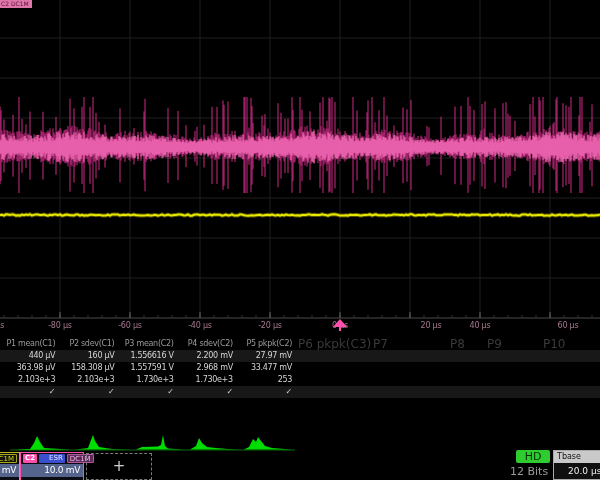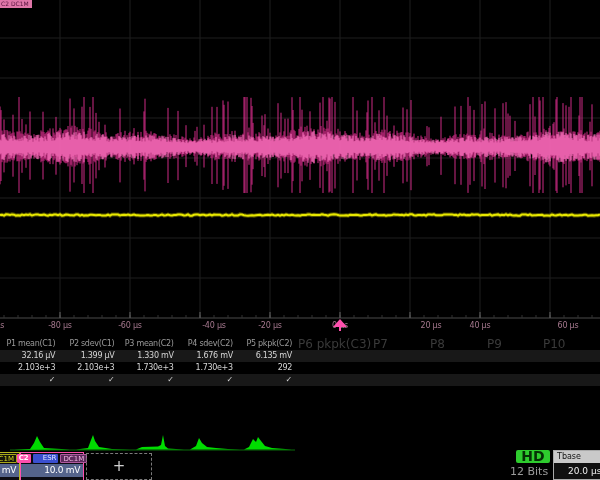--- a/index.html
+++ b/index.html
@@ -51,21 +51,21 @@
   .badge-c1coupling{color:#d8d820;border:1px solid #a8a818;background:#14140a;}
   .badge-c2{background:#ff4fae;color:#fff;font-weight:bold;}
   .badge-esr{background:#3a4fd0;color:#dfe6ff;padding-left:10px;}
   .badge-c2coupling{background:#5e2a5c;color:#f0b8e2;border:1px solid #b05aa0;}
   .addbox{
     position:absolute;left:86px;top:453px;width:66px;height:27px;border:1px dashed #7a7a7a;
     box-sizing:border-box;color:#cfcfcf;font-size:15px;text-align:center;line-height:25px;
   }
   .hdbadge{
     position:absolute;left:516px;top:450px;width:34px;height:13px;background:#2ecc2e;
-    color:#053005;font-weight:bold;font-size:14px;text-align:center;line-height:13px;border-radius:2px;
+    color:#053005;font-weight:normal;font-size:11px;text-align:center;line-height:13px;border-radius:2px;
   }
   .hdbits{position:absolute;left:510px;top:465px;width:46px;font-size:11px;color:#9a9a9a;}
   .tbasebox{
     position:absolute;left:553px;top:450px;width:70px;height:30px;border:1px solid #aaa;
     box-sizing:border-box;background:#101010;overflow:hidden;
   }
   .tbasebox .tb-hdr{height:12px;background:#c9c9c9;color:#111;font-size:8px;line-height:12px;padding-left:3px;}
   .tbasebox .tb-val{height:16px;color:#eee;font-size:9px;line-height:16px;padding-left:14px;white-space:nowrap;}
 </style>
 </head>
@@ -144,21 +144,21 @@
         <line x1="550" y1="312" x2="550" y2="318" stroke="#666" stroke-width="1"></line>
         <path d="M0 106.5L0 184.3M1 110.1L1 181.0M2 130.5L2 162.2M3 134.7L3 158.3M4 119.4L4 172.4M5 130.1L5 162.6M6 138.4L6 155.0M7 130.0L7 162.7M8 131.3L8 161.4M9 140.2L9 153.3M10 131.3L10 161.5M11 134.2L11 158.8M12 132.8L12 160.1M13 114.7L13 176.7M14 132.4L14 160.4M15 136.5L15 156.6M16 140.5L16 153.0M17 131.5L17 161.3M18 131.7L18 161.1M19 97.0L19 193.0M20 131.3L20 161.4M21 133.5L21 159.4M22 119.0L22 172.8M23 133.8L23 159.2M24 138.6L24 154.7M25 132.6L25 160.2M26 124.4L26 167.8M27 134.3L27 158.6M28 133.4L28 159.5M29 140.2L29 153.3M30 111.5L30 179.7M31 136.0L31 157.2M32 138.9L32 154.5M33 138.2L33 155.1M34 134.2L34 158.7M35 138.2L35 155.1M36 135.1L36 158.0M37 136.8L37 156.4M38 138.3L38 155.0M39 134.7L39 158.4M40 137.9L40 155.4M41 130.4L41 162.3M42 131.7L42 161.1M43 111.7L43 179.5M44 132.0L44 160.8M45 133.9L45 159.0M46 132.8L46 160.1M47 132.0L47 160.8M48 130.4L48 162.3M49 131.5L49 161.3M50 128.4L50 164.1M51 139.2L51 154.1M52 136.8L52 156.4M53 128.4L53 164.2M54 132.6L54 160.2M55 134.6L55 158.4M56 116.9L56 174.7M57 132.4L57 160.4M58 130.9L58 161.8M59 130.3L59 162.3M60 127.9L60 164.6M61 129.5L61 163.1M62 137.2L62 156.0M63 134.6L63 158.4M64 130.5L64 162.2M65 129.8L65 162.8M66 129.2L66 163.4M67 129.7L67 162.9M68 126.0L68 166.4M69 136.7L69 156.5M70 98.5L70 191.7M71 127.6L71 164.8M72 125.7L72 166.6M73 137.3L73 156.0M74 108.4L74 182.5M75 125.8L75 166.5M76 135.9L76 157.2M77 127.2L77 165.2M78 129.9L78 162.7M79 131.3L79 161.4M80 129.0L80 163.5M81 136.0L81 157.1M82 106.7L82 184.0M83 128.9L83 163.6M84 97.0L84 193.0M85 134.3L85 158.7M86 138.1L86 155.2M87 133.9L87 159.1M88 130.6L88 162.0M89 127.9L89 164.6M90 106.9L90 183.9M91 128.8L91 163.8M92 139.3L92 154.1M93 97.0L93 193.0M94 131.6L94 161.2M95 130.4L95 162.3M96 112.9L96 178.4M97 138.4L97 154.9M98 132.1L98 160.7M99 121.8L99 170.2M100 133.5L100 159.4M101 136.6L101 156.6M102 137.9L102 155.4M103 134.0L103 159.0M104 137.4L104 155.9M105 124.7L105 167.5M106 132.3L106 160.5M107 136.6L107 156.5M108 139.7L108 153.7M109 138.5L109 154.8M110 140.9L110 152.6M111 136.8L111 156.4M112 137.6L112 155.7M113 138.9L113 154.5M114 136.5L114 156.7M115 138.9L115 154.4M116 134.2L116 158.8M117 133.8L117 159.2M118 133.1L118 159.8M119 136.4L119 156.8M120 108.5L120 182.4M121 132.2L121 160.6M122 139.8L122 153.6M123 138.1L123 155.2M124 135.0L124 158.0M125 130.8L125 161.9M126 139.5L126 153.9M127 135.2L127 157.9M128 140.8L128 152.7M129 133.1L129 159.8M130 131.7L130 161.1M131 139.1L131 154.2M132 138.1L132 155.2M133 133.4L133 159.5M134 128.1L134 164.4M135 135.9L135 157.2M136 137.1L136 156.1M137 136.8L137 156.4M138 131.9L138 160.9M139 137.5L139 155.7M140 140.2L140 153.2M141 131.9L141 160.9M142 136.7L142 156.5M143 137.5L143 155.8M144 111.4L144 179.7M145 98.7L145 191.4M146 130.8L146 161.9M147 132.8L147 160.0M148 139.5L148 153.9M149 133.7L149 159.2M150 134.5L150 158.5M151 131.4L151 161.3M152 136.0L152 157.2M153 134.6L153 158.4M154 133.1L154 159.8M155 133.4L155 159.5M156 134.0L156 159.0M157 139.3L157 154.1M158 137.7L158 155.5M159 135.8L159 157.3M160 136.2L160 156.9M161 137.5L161 155.7M162 139.2L162 154.2M163 139.8L163 153.6M164 135.8L164 157.3M165 137.9L165 155.4M166 139.4L166 154.0M167 141.6L167 151.9M168 107.9L168 183.0M169 139.7L169 153.7M170 134.3L170 158.7M171 136.0L171 157.1M172 140.9L172 152.6M173 139.5L173 153.9M174 134.4L174 158.6M175 138.1L175 155.2M176 135.0L176 158.0M177 141.7L177 151.9M178 110.9L178 180.2M179 142.0L179 151.6M180 139.3L180 154.1M181 139.0L181 154.3M182 136.4L182 156.8M183 136.9L183 156.3M184 139.5L184 153.9M185 137.7L185 155.5M186 125.2L186 167.1M187 139.6L187 153.8M188 142.3L188 151.3M189 140.1L189 153.3M190 138.4L190 154.9M191 140.3L191 153.2M192 141.0L192 152.5M193 141.0L193 152.6M194 137.5L194 155.8M195 130.9L195 161.8M196 141.5L196 152.1M197 126.8L197 165.6M198 141.8L198 151.7M199 141.0L199 152.5M200 139.0L200 154.3M201 137.3L201 155.9M202 138.6L202 154.7M203 140.7L203 152.8M204 124.7L204 167.5M205 140.5L205 153.0M206 140.9L206 152.7M207 140.2L207 153.2M208 135.8L208 157.3M209 137.2L209 156.1M210 141.1L210 152.4M211 135.0L211 158.0M212 106.8L212 184.0M213 135.4L213 157.7M214 138.1L214 155.2M215 132.6L215 160.3M216 133.7L216 159.3M217 106.9L217 183.9M218 134.4L218 158.6M219 133.8L219 159.2M220 136.8L220 156.4M221 138.4L221 154.9M222 139.5L222 153.9M223 100.4L223 189.9M224 104.8L224 185.8M225 134.1L225 158.9M226 137.1L226 156.1M227 134.2L227 158.8M228 101.5L228 188.9M229 138.7L229 154.6M230 134.0L230 158.9M231 138.4L231 154.9M232 131.1L232 161.6M233 138.5L233 154.8M234 137.4L234 155.8M235 130.7L235 162.0M236 136.8L236 156.4M237 137.9L237 155.4M238 139.7L238 153.7M239 135.7L239 157.4M240 137.6L240 155.7M241 134.9L241 158.2M242 139.4L242 154.0M243 133.7L243 159.3M244 97.0L244 193.0M245 97.0L245 193.0M246 140.9L246 152.7M247 97.0L247 193.0M248 132.3L248 160.5M249 127.6L249 164.8M250 139.5L250 153.9M251 97.8L251 192.3M252 106.0L252 184.7M253 122.9L253 169.2M254 138.2L254 155.1M255 139.9L255 153.5M256 133.7L256 159.3M257 136.5L257 156.7M258 136.6L258 156.6M259 132.2L259 160.6M260 133.4L260 159.6M261 137.4L261 155.8M262 115.5L262 176.0M263 138.7L263 154.6M264 125.2L264 167.1M265 114.2L265 177.2M266 138.3L266 155.0M267 135.6L267 157.5M268 128.5L268 164.0M269 138.9L269 154.4M270 132.7L270 160.2M271 140.8L271 152.7M272 138.0L272 155.3M273 136.5L273 156.7M274 138.8L274 154.6M275 140.9L275 152.6M276 135.5L276 157.6M277 136.8L277 156.4M278 103.2L278 187.3M279 140.7L279 152.8M280 132.4L280 160.5M281 112.7L281 178.6M282 136.6L282 156.6M283 135.3L283 157.8M284 131.3L284 161.4M285 118.7L285 173.0M286 138.2L286 155.1M287 135.9L287 157.2M288 118.6L288 173.1M289 135.7L289 157.4M290 132.5L290 160.3M291 130.3L291 162.4M292 97.2L292 192.8M293 110.0L293 181.1M294 129.8L294 162.8M295 131.1L295 161.7M296 139.6L296 153.8M297 135.4L297 157.6M298 136.3L298 156.9M299 128.9L299 163.7M300 97.0L300 193.0M301 126.6L301 165.7M302 109.7L302 181.3M303 132.2L303 160.6M304 131.1L304 161.7M305 126.9L305 165.5M306 131.9L306 160.9M307 125.7L307 166.6M308 132.5L308 160.3M309 136.0L309 157.1M310 111.3L310 179.9M311 128.4L311 164.1M312 131.2L312 161.5M313 137.1L313 156.1M314 129.2L314 163.4M315 133.9L315 159.1M316 136.7L316 156.5M317 134.0L317 159.0M318 129.5L318 163.1M319 132.3L319 160.5M320 102.6L320 187.9M321 126.0L321 166.3M322 137.2L322 156.0M323 97.0L323 193.0M324 127.7L324 164.8M325 131.1L325 161.6M326 128.8L326 163.7M327 120.7L327 171.2M328 128.5L328 164.1M329 97.5L329 192.5M330 98.6L330 191.5M331 131.3L331 161.5M332 97.0L332 193.0M333 139.0L333 154.4M334 139.8L334 153.6M335 101.9L335 188.5M336 133.4L336 159.5M337 134.7L337 158.3M338 128.8L338 163.8M339 136.6L339 156.5M340 131.4L340 161.3M341 136.8L341 156.4M342 136.4L342 156.8M343 136.3L343 156.9M344 135.2L344 157.8M345 131.1L345 161.6M346 133.2L346 159.7M347 138.3L347 155.0M348 140.5L348 153.0M349 135.1L349 157.9M350 135.9L350 157.3M351 134.5L351 158.5M352 136.2L352 157.0M353 97.0L353 193.0M354 133.7L354 159.2M355 133.1L355 159.8M356 134.0L356 159.0M357 110.5L357 180.5M358 137.5L358 155.8M359 139.8L359 153.6M360 132.7L360 160.1M361 140.2L361 153.3M362 135.7L362 157.4M363 137.3L363 155.9M364 136.5L364 156.7M365 140.8L365 152.7M366 130.4L366 162.3M367 112.3L367 178.9M368 100.5L368 189.8M369 134.7L369 158.3M370 138.8L370 154.5M371 140.4L371 153.0M372 97.0L372 193.0M373 138.1L373 155.2M374 133.2L374 159.7M375 122.3L375 169.8M376 131.0L376 161.7M377 133.6L377 159.3M378 140.0L378 153.4M379 110.3L379 180.7M380 134.4L380 158.6M381 131.9L381 160.9M382 129.7L382 162.9M383 132.4L383 160.4M384 97.0L384 193.0M385 129.7L385 162.9M386 137.3L386 155.9M387 115.6L387 175.9M388 133.0L388 159.9M389 132.1L389 160.7M390 131.0L390 161.8M391 136.5L391 156.7M392 139.0L392 154.4M393 133.4L393 159.5M394 125.5L394 166.8M395 137.9L395 155.4M396 136.0L396 157.1M397 130.7L397 162.0M398 132.8L398 160.1M399 135.9L399 157.2M400 132.7L400 160.1M401 132.2L401 160.7M402 132.0L402 160.8M403 107.5L403 183.3M404 136.5L404 156.7M405 140.9L405 152.6M406 132.5L406 160.3M407 109.3L407 181.7M408 132.4L408 160.4M409 137.1L409 156.1M410 133.1L410 159.8M411 100.0L411 190.2M412 141.0L412 152.6M413 136.4L413 156.7M414 133.6L414 159.3M415 140.8L415 152.7M416 137.8L416 155.4M417 141.1L417 152.4M418 136.0L418 157.1M419 139.8L419 153.6M420 140.3L420 153.2M421 135.5L421 157.6M422 136.9L422 156.3M423 140.7L423 152.8M424 139.6L424 153.8M425 136.2L425 156.9M426 137.9L426 155.4M427 126.1L427 166.3M428 139.9L428 153.5M429 127.3L429 165.1M430 140.5L430 153.0M431 138.5L431 154.8M432 142.6L432 151.1M433 141.8L433 151.8M434 140.0L434 153.5M435 143.0L435 150.7M436 138.9L436 154.5M437 140.3L437 153.2M438 140.4L438 153.1M439 141.8L439 151.8M440 140.8L440 152.7M441 116.7L441 174.9M442 139.9L442 153.5M443 138.2L443 155.1M444 139.7L444 153.7M445 137.3L445 155.9M446 141.7L446 151.9M447 140.5L447 152.9M448 138.2L448 155.1M449 138.0L449 155.3M450 135.7L450 157.4M451 137.4L451 155.8M452 138.9L452 154.4M453 136.0L453 157.1M454 134.9L454 158.1M455 106.5L455 184.2M456 134.3L456 158.7M457 139.6L457 153.8M458 136.9L458 156.3M459 139.1L459 154.3M460 134.2L460 158.8M461 105.9L461 184.8M462 136.9L462 156.3M463 138.2L463 155.1M464 134.2L464 158.8M465 141.2L465 152.4M466 135.0L466 158.0M467 133.6L467 159.3M468 97.1L468 192.9M469 134.8L469 158.2M470 105.9L470 184.8M471 134.9L471 158.2M472 136.8L472 156.4M473 134.8L473 158.2M474 109.9L474 181.1M475 135.0L475 158.0M476 137.8L476 155.5M477 139.8L477 153.6M478 140.4L478 153.1M479 137.5L479 155.7M480 134.4L480 158.6M481 130.6L481 162.1M482 104.0L482 186.5M483 141.2L483 152.3M484 128.5L484 164.1M485 101.4L485 189.0M486 139.5L486 153.9M487 138.0L487 155.3M488 141.1L488 152.4M489 139.6L489 153.8M490 132.7L490 160.1M491 138.5L491 154.8M492 133.1L492 159.8M493 136.1L493 157.1M494 136.2L494 156.9M495 108.3L495 182.6M496 141.0L496 152.5M497 140.5L497 153.0M498 139.6L498 153.8M499 134.6L499 158.4M500 139.9L500 153.5M501 141.7L501 151.8M502 135.6L502 157.5M503 103.2L503 187.3M504 135.8L504 157.3M505 135.7L505 157.4M506 102.1L506 188.3M507 136.4L507 156.7M508 113.5L508 177.8M509 136.3L509 156.9M510 115.7L510 175.8M511 141.6L511 152.0M512 137.7L512 155.5M513 141.4L513 152.2M514 140.7L514 152.8M515 120.9L515 171.0M516 137.5L516 155.7M517 135.6L517 157.5M518 138.3L518 155.0M519 140.7L519 152.8M520 135.7L520 157.4M521 134.6L521 158.4M522 135.1L522 158.0M523 136.6L523 156.6M524 136.0L524 157.1M525 136.1L525 157.0M526 137.9L526 155.4M527 132.3L527 160.5M528 131.6L528 161.2M529 137.0L529 156.2M530 104.2L530 186.3M531 140.2L531 153.2M532 139.0L532 154.4M533 97.0L533 193.0M534 132.5L534 160.3M535 116.5L535 175.0M536 132.4L536 160.4M537 134.8L537 158.3M538 137.8L538 155.5M539 97.0L539 193.0M540 100.5L540 189.7M541 132.3L541 160.5M542 136.4L542 156.7M543 97.0L543 193.0M544 128.8L544 163.7M545 134.9L545 158.1M546 130.2L546 162.4M547 136.2L547 157.0M548 137.8L548 155.4M549 127.9L549 164.6M550 125.9L550 166.4M551 136.1L551 157.1M552 134.8L552 158.2M553 123.8L553 168.4M554 122.2L554 169.8M555 135.6L555 157.5M556 99.3L556 190.9M557 97.0L557 193.0M558 132.0L558 160.8M559 137.7L559 155.6M560 135.1L560 157.9M561 131.2L561 161.5M562 134.3L562 158.7M563 103.1L563 187.3M564 128.5L564 164.0M565 138.0L565 155.3M566 105.3L566 185.4M567 134.4L567 158.6M568 133.8L568 159.1M569 106.8L569 184.0M570 139.3L570 154.1M571 97.0L571 193.0M572 139.6L572 153.8M573 131.5L573 161.3M574 131.5L574 161.3M575 131.7L575 161.1M576 137.3L576 155.9M577 135.4L577 157.7M578 132.2L578 160.6M579 115.5L579 176.0M580 97.0L580 193.0M581 130.2L581 162.5M582 97.0L582 193.0M583 135.1L583 157.9M584 134.1L584 158.9M585 132.7L585 160.2M586 139.0L586 154.4M587 131.6L587 161.1M588 135.3L588 157.8M589 134.4L589 158.6M590 121.7L590 170.3M591 131.7L591 161.1M592 104.3L592 186.3M593 137.3L593 155.9M594 136.4L594 156.7M595 135.9L595 157.2M596 137.3L596 155.9M597 132.9L597 160.0M598 132.3L598 160.5M599 132.7L599 160.2M600 130.8L600 161.9" stroke="#e22f92" stroke-width="1" fill="none" opacity="0.9"></path>
         <path d="M0 139.6L0 154.4M1 140.5L1 153.5M2 134.7L2 159.3M3 134.7L3 159.3M4 134.0L4 160.0M5 137.2L5 156.8M6 139.5L6 154.5M7 140.3L7 153.7M8 141.0L8 153.0M9 135.2L9 158.8M10 138.7L10 155.3M11 136.2L11 157.8M12 138.2L12 155.8M13 140.7L13 153.3M14 135.7L14 158.3M15 139.7L15 154.3M16 139.3L16 154.7M17 140.3L17 153.7M18 139.3L18 154.7M19 141.1L19 152.9M20 138.7L20 155.3M21 141.0L21 153.0M22 137.6L22 156.4M23 140.4L23 153.6M24 135.6L24 158.4M25 136.0L25 158.0M26 138.1L26 155.9M27 138.9L27 155.1M28 141.6L28 152.4M29 135.0L29 159.0M30 139.9L30 154.1M31 135.5L31 158.5M32 138.2L32 155.8M33 141.8L33 152.2M34 138.5L34 155.5M35 136.8L35 157.2M36 140.2L36 153.8M37 135.0L37 159.0M38 134.8L38 159.2M39 141.5L39 152.5M40 138.0L40 156.0M41 136.3L41 157.7M42 137.3L42 156.7M43 138.0L43 156.0M44 141.2L44 152.8M45 136.4L45 157.6M46 139.4L46 154.6M47 141.0L47 153.0M48 134.0L48 160.0M49 133.1L49 160.9M50 134.7L50 159.3M51 136.0L51 158.0M52 140.8L52 153.2M53 138.0L53 156.0M54 140.6L54 153.4M55 140.2L55 153.8M56 138.3L56 155.7M57 132.1L57 161.9M58 137.4L58 156.6M59 132.4L59 161.6M60 134.6L60 159.4M61 138.0L61 156.0M62 139.5L62 154.5M63 133.2L63 160.8M64 137.7L64 156.3M65 137.0L65 157.0M66 133.2L66 160.8M67 132.7L67 161.3M68 131.9L68 162.1M69 135.4L69 158.6M70 139.7L70 154.3M71 136.6L71 157.4M72 134.5L72 159.5M73 134.8L73 159.2M74 132.5L74 161.5M75 139.1L75 154.9M76 132.1L76 161.9M77 139.4L77 154.6M78 134.5L78 159.5M79 133.2L79 160.8M80 133.1L80 160.9M81 134.9L81 159.1M82 139.2L82 154.8M83 138.5L83 155.5M84 131.7L84 162.3M85 139.5L85 154.5M86 138.4L86 155.6M87 137.6L87 156.4M88 138.8L88 155.2M89 140.4L89 153.6M90 138.2L90 155.8M91 137.1L91 156.9M92 137.5L92 156.5M93 140.4L93 153.6M94 139.1L94 154.9M95 140.8L95 153.2M96 135.6L96 158.4M97 133.8L97 160.2M98 137.6L98 156.4M99 137.7L99 156.3M100 139.9L100 154.1M101 137.4L101 156.6M102 134.8L102 159.2M103 134.6L103 159.4M104 136.4L104 157.6M105 137.0L105 157.0M106 136.6L106 157.4M107 141.2L107 152.8M108 138.6L108 155.4M109 141.9L109 152.1M110 139.8L110 154.2M111 136.7L111 157.3M112 136.5L112 157.5M113 141.2L113 152.8M114 139.2L114 154.8M115 139.6L115 154.4M116 138.7L116 155.3M117 139.8L117 154.2M118 140.9L118 153.1M119 136.0L119 158.0M120 137.2L120 156.8M121 138.0L121 156.0M122 139.7L122 154.3M123 136.8L123 157.2M124 138.3L124 155.7M125 137.5L125 156.5M126 139.1L126 154.9M127 141.5L127 152.5M128 137.4L128 156.6M129 139.7L129 154.3M130 136.9L130 157.1M131 140.1L131 153.9M132 136.2L132 157.8M133 137.6L133 156.4M134 136.0L134 158.0M135 135.8L135 158.2M136 141.1L136 152.9M137 140.7L137 153.3M138 135.0L138 159.0M139 141.2L139 152.8M140 141.0L140 153.0M141 137.3L141 156.7M142 141.5L142 152.5M143 138.8L143 155.2M144 137.8L144 156.2M145 141.4L145 152.6M146 135.5L146 158.5M147 137.7L147 156.3M148 137.3L148 156.7M149 140.4L149 153.6M150 135.4L150 158.6M151 141.3L151 152.7M152 135.6L152 158.4M153 139.5L153 154.5M154 136.4L154 157.6M155 138.8L155 155.2M156 139.5L156 154.5M157 138.6L157 155.4M158 139.7L158 154.3M159 139.6L159 154.4M160 137.9L160 156.1M161 141.2L161 152.8M162 135.7L162 158.3M163 136.5L163 157.5M164 138.5L164 155.5M165 139.0L165 155.0M166 136.8L166 157.2M167 141.9L167 152.1M168 137.0L168 157.0M169 141.3L169 152.7M170 142.0L170 152.0M171 140.2L171 153.8M172 142.2L172 151.8M173 137.8L173 156.2M174 138.2L174 155.8M175 138.3L175 155.7M176 140.3L176 153.7M177 141.9L177 152.1M178 139.4L178 154.6M179 139.1L179 154.9M180 141.1L180 152.9M181 142.4L181 151.6M182 141.9L182 152.1M183 140.0L183 154.0M184 141.9L184 152.1M185 142.9L185 151.1M186 140.8L186 153.2M187 139.8L187 154.2M188 143.1L188 150.9M189 141.5L189 152.5M190 141.4L190 152.6M191 140.5L191 153.5M192 141.8L192 152.2M193 141.9L193 152.1M194 141.0L194 153.0M195 140.5L195 153.5M196 142.9L196 151.1M197 142.3L197 151.7M198 141.4L198 152.6M199 139.4L199 154.6M200 141.6L200 152.4M201 139.1L201 154.9M202 141.0L202 153.0M203 141.7L203 152.3M204 139.9L204 154.1M205 138.8L205 155.2M206 140.3L206 153.7M207 140.5L207 153.5M208 138.3L208 155.7M209 140.2L209 153.8M210 139.0L210 155.0M211 140.3L211 153.7M212 142.8L212 151.2M213 139.7L213 154.3M214 140.6L214 153.4M215 140.6L215 153.4M216 136.9L216 157.1M217 142.4L217 151.6M218 141.6L218 152.4M219 138.8L219 155.2M220 140.7L220 153.3M221 140.6L221 153.4M222 141.5L222 152.5M223 140.5L223 153.5M224 142.1L224 151.9M225 137.1L225 156.9M226 141.4L226 152.6M227 139.1L227 154.9M228 141.1L228 152.9M229 136.2L229 157.8M230 137.3L230 156.7M231 140.5L231 153.5M232 141.2L232 152.8M233 135.2L233 158.8M234 141.7L234 152.3M235 134.9L235 159.1M236 139.1L236 154.9M237 139.1L237 154.9M238 140.8L238 153.2M239 137.0L239 157.0M240 140.9L240 153.1M241 136.9L241 157.1M242 141.5L242 152.5M243 134.8L243 159.2M244 140.2L244 153.8M245 141.4L245 152.6M246 139.4L246 154.6M247 139.9L247 154.1M248 141.2L248 152.8M249 135.5L249 158.5M250 138.7L250 155.3M251 136.6L251 157.4M252 137.9L252 156.1M253 137.1L253 156.9M254 140.5L254 153.5M255 140.8L255 153.2M256 140.8L256 153.2M257 141.6L257 152.4M258 141.3L258 152.7M259 136.4L259 157.6M260 138.7L260 155.3M261 139.2L261 154.8M262 140.9L262 153.1M263 136.1L263 157.9M264 136.9L264 157.1M265 137.5L265 156.5M266 138.9L266 155.1M267 136.2L267 157.8M268 139.7L268 154.3M269 139.6L269 154.4M270 136.5L270 157.5M271 136.6L271 157.4M272 139.3L272 154.7M273 137.0L273 157.0M274 141.3L274 152.7M275 138.6L275 155.4M276 138.3L276 155.7M277 137.4L277 156.6M278 137.2L278 156.8M279 136.1L279 157.9M280 140.1L280 153.9M281 138.0L281 156.0M282 139.1L282 154.9M283 137.7L283 156.3M284 138.8L284 155.2M285 136.7L285 157.3M286 137.5L286 156.5M287 139.4L287 154.6M288 139.1L288 154.9M289 141.2L289 152.8M290 139.2L290 154.8M291 133.8L291 160.2M292 137.9L292 156.1M293 140.7L293 153.3M294 139.2L294 154.8M295 138.9L295 155.1M296 137.9L296 156.1M297 137.7L297 156.3M298 135.8L298 158.2M299 136.8L299 157.2M300 139.4L300 154.6M301 136.7L301 157.3M302 138.5L302 155.5M303 132.3L303 161.7M304 134.6L304 159.4M305 136.9L305 157.1M306 136.2L306 157.8M307 135.6L307 158.4M308 131.2L308 162.8M309 139.7L309 154.3M310 135.8L310 158.2M311 137.3L311 156.7M312 132.4L312 161.6M313 131.8L313 162.2M314 130.8L314 163.2M315 135.7L315 158.3M316 139.1L316 154.9M317 139.2L317 154.8M318 137.1L318 156.9M319 136.5L319 157.5M320 132.9L320 161.1M321 138.4L321 155.6M322 133.5L322 160.5M323 134.4L323 159.6M324 135.3L324 158.7M325 133.9L325 160.1M326 136.6L326 157.4M327 139.6L327 154.4M328 132.2L328 161.8M329 133.7L329 160.3M330 133.5L330 160.5M331 137.8L331 156.2M332 135.5L332 158.5M333 134.5L333 159.5M334 139.6L334 154.4M335 136.8L335 157.2M336 135.8L336 158.2M337 135.2L337 158.8M338 135.6L338 158.4M339 138.0L339 156.0M340 140.5L340 153.5M341 139.8L341 154.2M342 135.2L342 158.8M343 137.1L343 156.9M344 134.7L344 159.3M345 136.0L345 158.0M346 138.5L346 155.5M347 134.8L347 159.2M348 141.2L348 152.8M349 135.4L349 158.6M350 136.4L350 157.6M351 138.7L351 155.3M352 138.6L352 155.4M353 135.5L353 158.5M354 141.3L354 152.7M355 140.9L355 153.1M356 135.9L356 158.1M357 140.0L357 154.0M358 138.3L358 155.7M359 140.6L359 153.4M360 141.3L360 152.7M361 137.8L361 156.2M362 137.6L362 156.4M363 138.7L363 155.3M364 141.4L364 152.6M365 140.3L365 153.7M366 138.1L366 155.9M367 137.7L367 156.3M368 138.8L368 155.2M369 138.1L369 155.9M370 141.0L370 153.0M371 137.4L371 156.6M372 138.4L372 155.6M373 135.7L373 158.3M374 139.0L374 155.0M375 139.3L375 154.7M376 139.9L376 154.1M377 133.9L377 160.1M378 135.8L378 158.2M379 134.0L379 160.0M380 138.0L380 156.0M381 135.4L381 158.6M382 139.9L382 154.1M383 136.6L383 157.4M384 137.1L384 156.9M385 137.9L385 156.1M386 137.8L386 156.2M387 140.3L387 153.7M388 139.4L388 154.6M389 136.3L389 157.7M390 133.9L390 160.1M391 140.3L391 153.7M392 138.3L392 155.7M393 138.8L393 155.2M394 135.4L394 158.6M395 134.9L395 159.1M396 140.7L396 153.3M397 136.3L397 157.7M398 137.2L398 156.8M399 140.8L399 153.2M400 140.4L400 153.6M401 135.4L401 158.6M402 139.2L402 154.8M403 140.2L403 153.8M404 135.2L404 158.8M405 137.2L405 156.8M406 141.2L406 152.8M407 140.7L407 153.3M408 141.0L408 153.0M409 141.9L409 152.1M410 136.4L410 157.6M411 138.2L411 155.8M412 137.2L412 156.8M413 140.0L413 154.0M414 142.5L414 151.5M415 139.8L415 154.2M416 140.9L416 153.1M417 139.9L417 154.1M418 140.3L418 153.7M419 142.2L419 151.8M420 140.1L420 153.9M421 139.6L421 154.4M422 141.9L422 152.1M423 139.0L423 155.0M424 139.8L424 154.2M425 142.7L425 151.3M426 141.8L426 152.2M427 140.6L427 153.4M428 142.2L428 151.8M429 141.4L429 152.6M430 141.4L430 152.6M431 142.3L431 151.7M432 140.7L432 153.3M433 139.8L433 154.2M434 141.6L434 152.4M435 143.2L435 150.8M436 140.7L436 153.3M437 140.7L437 153.3M438 139.6L438 154.4M439 142.1L439 151.9M440 141.9L440 152.1M441 140.1L441 153.9M442 140.7L442 153.3M443 140.4L443 153.6M444 142.6L444 151.4M445 141.9L445 152.1M446 142.8L446 151.2M447 140.9L447 153.1M448 139.1L448 154.9M449 141.8L449 152.2M450 140.2L450 153.8M451 140.7L451 153.3M452 138.3L452 155.7M453 139.5L453 154.5M454 142.0L454 152.0M455 140.3L455 153.7M456 140.7L456 153.3M457 138.9L457 155.1M458 142.2L458 151.8M459 142.5L459 151.5M460 138.3L460 155.7M461 138.4L461 155.6M462 138.0L462 156.0M463 137.8L463 156.2M464 140.8L464 153.2M465 141.3L465 152.7M466 139.6L466 154.4M467 139.4L467 154.6M468 136.3L468 157.7M469 135.8L469 158.2M470 140.7L470 153.3M471 136.7L471 157.3M472 139.4L472 154.6M473 141.5L473 152.5M474 142.2L474 151.8M475 137.0L475 157.0M476 141.1L476 152.9M477 141.7L477 152.3M478 138.8L478 155.2M479 141.3L479 152.7M480 137.6L480 156.4M481 142.2L481 151.8M482 139.4L482 154.6M483 140.2L483 153.8M484 140.7L484 153.3M485 137.5L485 156.5M486 137.0L486 157.0M487 136.7L487 157.3M488 138.0L488 156.0M489 142.4L489 151.6M490 139.2L490 154.8M491 141.0L491 153.0M492 138.6L492 155.4M493 139.5L493 154.5M494 142.4L494 151.6M495 137.6L495 156.4M496 138.9L496 155.1M497 142.4L497 151.6M498 139.7L498 154.3M499 137.9L499 156.1M500 142.5L500 151.5M501 137.1L501 156.9M502 139.0L502 155.0M503 141.0L503 153.0M504 141.3L504 152.7M505 137.2L505 156.8M506 139.5L506 154.5M507 137.1L507 156.9M508 139.2L508 154.8M509 138.9L509 155.1M510 138.5L510 155.5M511 139.4L511 154.6M512 137.4L512 156.6M513 137.5L513 156.5M514 139.1L514 154.9M515 141.1L515 152.9M516 137.9L516 156.1M517 141.2L517 152.8M518 136.4L518 157.6M519 137.3L519 156.7M520 136.4L520 157.6M521 137.5L521 156.5M522 141.1L522 152.9M523 140.1L523 153.9M524 138.3L524 155.7M525 141.1L525 152.9M526 139.8L526 154.2M527 141.2L527 152.8M528 140.1L528 153.9M529 138.3L529 155.7M530 135.6L530 158.4M531 140.4L531 153.6M532 139.7L532 154.3M533 135.8L533 158.2M534 136.5L534 157.5M535 136.9L535 157.1M536 134.9L536 159.1M537 136.9L537 157.1M538 140.7L538 153.3M539 135.6L539 158.4M540 139.9L540 154.1M541 137.5L541 156.5M542 137.9L542 156.1M543 134.2L543 159.8M544 136.9L544 157.1M545 135.0L545 159.0M546 131.8L546 162.2M547 133.7L547 160.3M548 131.8L548 162.2M549 135.4L549 158.6M550 132.7L550 161.3M551 139.2L551 154.8M552 138.1L552 155.9M553 139.0L553 155.0M554 135.6L554 158.4M555 138.5L555 155.5M556 138.6L556 155.4M557 134.1L557 159.9M558 134.3L558 159.7M559 131.7L559 162.3M560 136.4L560 157.6M561 132.1L561 161.9M562 132.4L562 161.6M563 131.7L563 162.3M564 134.9L564 159.1M565 134.9L565 159.1M566 133.1L566 160.9M567 135.6L567 158.4M568 134.9L568 159.1M569 137.7L569 156.3M570 132.6L570 161.4M571 133.7L571 160.3M572 138.0L572 156.0M573 139.9L573 154.1M574 133.9L574 160.1M575 135.7L575 158.3M576 134.7L576 159.3M577 135.2L577 158.8M578 140.7L578 153.3M579 133.7L579 160.3M580 138.8L580 155.2M581 134.5L581 159.5M582 137.9L582 156.1M583 138.0L583 156.0M584 135.9L584 158.1M585 140.6L585 153.4M586 140.6L586 153.4M587 141.4L587 152.6M588 134.9L588 159.1M589 140.8L589 153.2M590 136.5L590 157.5M591 136.0L591 158.0M592 141.5L592 152.5M593 136.5L593 157.5M594 134.5L594 159.5M595 134.3L595 159.7M596 137.5L596 156.5M597 134.6L597 159.4M598 140.6L598 153.4M599 134.6L599 159.4M600 138.2L600 155.8" stroke="#ff74c0" stroke-width="1" fill="none"></path>
         <path d="M0 215L2 214.7L4 215.6L6 214.3L8 214.5L10 214.9L12 214.4L14 214.7L16 215.6L18 215.3L20 215.6L22 214.6L24 215.1L26 214.6L28 215.0L30 214.3L32 215.5L34 214.9L36 214.4L38 214.6L40 215.1L42 215.0L44 214.5L46 215.2L48 215.7L50 214.7L52 215.2L54 214.5L56 214.6L58 215.2L60 214.4L62 215.7L64 215.3L66 214.5L68 214.7L70 215.3L72 215.2L74 215.4L76 214.4L78 214.5L80 215.6L82 214.8L84 215.6L86 215.3L88 215.4L90 214.7L92 214.8L94 214.9L96 215.3L98 214.9L100 214.9L102 215.6L104 215.5L106 215.4L108 214.7L110 215.7L112 214.5L114 214.4L116 214.5L118 214.6L120 215.5L122 214.9L124 214.8L126 215.1L128 214.6L130 215.2L132 215.0L134 214.6L136 215.3L138 215.2L140 215.4L142 215.6L144 215.4L146 215.3L148 215.0L150 215.5L152 215.6L154 214.9L156 215.1L158 215.6L160 215.1L162 214.5L164 215.4L166 215.3L168 214.6L170 215.3L172 215.4L174 215.1L176 214.9L178 214.6L180 214.4L182 214.8L184 215.4L186 215.2L188 214.4L190 215.7L192 215.7L194 214.8L196 214.5L198 214.6L200 215.2L202 214.7L204 214.7L206 215.4L208 215.0L210 214.5L212 215.5L214 214.6L216 214.8L218 214.7L220 214.8L222 215.7L224 215.2L226 214.6L228 215.4L230 215.3L232 214.3L234 215.5L236 215.4L238 215.4L240 214.4L242 214.6L244 215.3L246 215.6L248 215.7L250 215.4L252 215.2L254 215.6L256 215.2L258 214.9L260 214.8L262 215.4L264 215.2L266 214.9L268 214.8L270 215.2L272 214.5L274 215.3L276 215.4L278 214.8L280 215.7L282 214.9L284 215.4L286 214.6L288 215.0L290 215.2L292 214.7L294 215.2L296 215.4L298 215.2L300 215.6L302 215.0L304 215.0L306 215.0L308 214.4L310 214.6L312 215.1L314 214.7L316 214.9L318 214.9L320 215.0L322 214.4L324 214.8L326 215.1L328 215.6L330 214.8L332 214.5L334 214.3L336 214.4L338 215.0L340 215.6L342 215.5L344 215.5L346 215.3L348 215.6L350 214.8L352 215.1L354 215.0L356 214.8L358 215.0L360 215.5L362 215.5L364 214.9L366 214.9L368 214.8L370 214.4L372 215.5L374 214.8L376 214.4L378 215.3L380 215.3L382 215.2L384 215.0L386 215.7L388 215.3L390 215.2L392 215.0L394 214.4L396 214.7L398 214.7L400 215.1L402 214.7L404 215.4L406 214.5L408 215.1L410 214.3L412 214.3L414 215.2L416 215.4L418 215.1L420 215.1L422 215.3L424 214.8L426 215.7L428 214.4L430 214.4L432 214.8L434 214.3L436 215.3L438 215.3L440 215.2L442 215.3L444 214.4L446 214.4L448 214.5L450 214.5L452 214.4L454 214.9L456 214.7L458 215.7L460 214.4L462 214.9L464 214.5L466 215.2L468 214.9L470 215.2L472 214.4L474 214.7L476 214.5L478 214.5L480 215.5L482 215.1L484 214.9L486 214.9L488 215.0L490 214.4L492 215.6L494 215.0L496 214.7L498 214.4L500 215.5L502 214.7L504 215.2L506 214.3L508 215.3L510 214.5L512 215.2L514 215.6L516 215.2L518 215.7L520 215.7L522 214.5L524 214.6L526 214.5L528 215.2L530 214.4L532 215.4L534 215.3L536 215.3L538 214.9L540 214.9L542 214.8L544 215.7L546 215.5L548 215.6L550 215.7L552 214.5L554 215.2L556 215.5L558 215.0L560 214.6L562 215.5L564 214.9L566 214.7L568 215.4L570 215.0L572 214.6L574 215.4L576 215.5L578 215.6L580 215.3L582 215.2L584 214.8L586 214.7L588 215.7L590 215.5L592 215.3L594 215.6L596 215.2L598 215.3L600 214.5" stroke="#a0a000" stroke-width="4" fill="none" opacity="0.5"></path>
         <path d="M0 215L2 214.7L4 215.6L6 214.3L8 214.5L10 214.9L12 214.4L14 214.7L16 215.6L18 215.3L20 215.6L22 214.6L24 215.1L26 214.6L28 215.0L30 214.3L32 215.5L34 214.9L36 214.4L38 214.6L40 215.1L42 215.0L44 214.5L46 215.2L48 215.7L50 214.7L52 215.2L54 214.5L56 214.6L58 215.2L60 214.4L62 215.7L64 215.3L66 214.5L68 214.7L70 215.3L72 215.2L74 215.4L76 214.4L78 214.5L80 215.6L82 214.8L84 215.6L86 215.3L88 215.4L90 214.7L92 214.8L94 214.9L96 215.3L98 214.9L100 214.9L102 215.6L104 215.5L106 215.4L108 214.7L110 215.7L112 214.5L114 214.4L116 214.5L118 214.6L120 215.5L122 214.9L124 214.8L126 215.1L128 214.6L130 215.2L132 215.0L134 214.6L136 215.3L138 215.2L140 215.4L142 215.6L144 215.4L146 215.3L148 215.0L150 215.5L152 215.6L154 214.9L156 215.1L158 215.6L160 215.1L162 214.5L164 215.4L166 215.3L168 214.6L170 215.3L172 215.4L174 215.1L176 214.9L178 214.6L180 214.4L182 214.8L184 215.4L186 215.2L188 214.4L190 215.7L192 215.7L194 214.8L196 214.5L198 214.6L200 215.2L202 214.7L204 214.7L206 215.4L208 215.0L210 214.5L212 215.5L214 214.6L216 214.8L218 214.7L220 214.8L222 215.7L224 215.2L226 214.6L228 215.4L230 215.3L232 214.3L234 215.5L236 215.4L238 215.4L240 214.4L242 214.6L244 215.3L246 215.6L248 215.7L250 215.4L252 215.2L254 215.6L256 215.2L258 214.9L260 214.8L262 215.4L264 215.2L266 214.9L268 214.8L270 215.2L272 214.5L274 215.3L276 215.4L278 214.8L280 215.7L282 214.9L284 215.4L286 214.6L288 215.0L290 215.2L292 214.7L294 215.2L296 215.4L298 215.2L300 215.6L302 215.0L304 215.0L306 215.0L308 214.4L310 214.6L312 215.1L314 214.7L316 214.9L318 214.9L320 215.0L322 214.4L324 214.8L326 215.1L328 215.6L330 214.8L332 214.5L334 214.3L336 214.4L338 215.0L340 215.6L342 215.5L344 215.5L346 215.3L348 215.6L350 214.8L352 215.1L354 215.0L356 214.8L358 215.0L360 215.5L362 215.5L364 214.9L366 214.9L368 214.8L370 214.4L372 215.5L374 214.8L376 214.4L378 215.3L380 215.3L382 215.2L384 215.0L386 215.7L388 215.3L390 215.2L392 215.0L394 214.4L396 214.7L398 214.7L400 215.1L402 214.7L404 215.4L406 214.5L408 215.1L410 214.3L412 214.3L414 215.2L416 215.4L418 215.1L420 215.1L422 215.3L424 214.8L426 215.7L428 214.4L430 214.4L432 214.8L434 214.3L436 215.3L438 215.3L440 215.2L442 215.3L444 214.4L446 214.4L448 214.5L450 214.5L452 214.4L454 214.9L456 214.7L458 215.7L460 214.4L462 214.9L464 214.5L466 215.2L468 214.9L470 215.2L472 214.4L474 214.7L476 214.5L478 214.5L480 215.5L482 215.1L484 214.9L486 214.9L488 215.0L490 214.4L492 215.6L494 215.0L496 214.7L498 214.4L500 215.5L502 214.7L504 215.2L506 214.3L508 215.3L510 214.5L512 215.2L514 215.6L516 215.2L518 215.7L520 215.7L522 214.5L524 214.6L526 214.5L528 215.2L530 214.4L532 215.4L534 215.3L536 215.3L538 214.9L540 214.9L542 214.8L544 215.7L546 215.5L548 215.6L550 215.7L552 214.5L554 215.2L556 215.5L558 215.0L560 214.6L562 215.5L564 214.9L566 214.7L568 215.4L570 215.0L572 214.6L574 215.4L576 215.5L578 215.6L580 215.3L582 215.2L584 214.8L586 214.7L588 215.7L590 215.5L592 215.3L594 215.6L596 215.2L598 215.3L600 214.5" stroke="#e8e800" stroke-width="2" fill="none"></path>
       </svg>
 
     <span class="axis-label" style="left:-32px">-100 µs</span>
     <span class="axis-label" style="left:38px">-80 µs</span>
     <span class="axis-label" style="left:108px">-60 µs</span>
-    <span class="axis-label" style="left:192px">-40 µs</span>
+    <span class="axis-label" style="left:178px">-40 µs</span>
     <span class="axis-label" style="left:248px">-20 µs</span>
     <span class="axis-label" style="left:318px">0 µs</span>
     <span class="axis-label" style="left:409px">20 µs</span>
     <span class="axis-label" style="left:458px">40 µs</span>
     <span class="axis-label" style="left:546px">60 µs</span>
 
     <svg width="20" height="14" style="position:absolute;left:330px;top:317px">
       <polygon points="3,10 17,10 10,2" fill="#ff4fae"></polygon>
       <rect x="9" y="10" width="2" height="4" fill="#ff4fae"></rect>
     </svg>
@@ -170,41 +170,50 @@
     <div class="mrow">
       <div class="cols hdr">
         <div class="cell">P1 mean(C1)</div>
         <div class="cell">P2 sdev(C1)</div>
         <div class="cell">P3 mean(C2)</div>
         <div class="cell">P4 sdev(C2)</div>
         <div class="cell">P5 pkpk(C2)</div>
       </div>
       <span class="dim-hdr" style="left:298px">P6 pkpk(C3)</span>
       <span class="dim-hdr" style="left:373px">P7</span>
-      <span class="dim-hdr" style="left:430px">P8</span>
+      <span class="dim-hdr" style="left:450px">P8</span>
       <span class="dim-hdr" style="left:487px">P9</span>
       <span class="dim-hdr" style="left:543px">P10</span>
     </div>
 
     <div class="mrow stripe">
       <div class="cols">
-        <div class="cell">32.16 µV</div>
-        <div class="cell">1.399 µV</div>
-        <div class="cell">1.330 mV</div>
-        <div class="cell">1.676 mV</div>
-        <div class="cell">6.135 mV</div>
+        <div class="cell">440 µV</div>
+        <div class="cell">160 µV</div>
+        <div class="cell">1.556616 V</div>
+        <div class="cell">2.200 mV</div>
+        <div class="cell">27.97 mV</div>
+      </div>
+    </div>
+    <div class="mrow">
+      <div class="cols">
+        <div class="cell">363.98 µV</div>
+        <div class="cell">158.308 µV</div>
+        <div class="cell">1.557591 V</div>
+        <div class="cell">2.968 mV</div>
+        <div class="cell">33.477 mV</div>
       </div>
     </div>
     <div class="mrow">
       <div class="cols">
         <div class="cell">2.103e+3</div>
         <div class="cell">2.103e+3</div>
         <div class="cell">1.730e+3</div>
         <div class="cell">1.730e+3</div>
-        <div class="cell">292</div>
+        <div class="cell">253</div>
       </div>
     </div>
     <div class="mrow stripe">
       <div class="cols">
         <div class="cell check">✓</div>
         <div class="cell check">✓</div>
         <div class="cell check">✓</div>
         <div class="cell check">✓</div>
         <div class="cell check">✓</div>
       </div>
@@ -223,21 +232,21 @@
   </div>
 
   <div class="chbox c1box">
     <div class="badges">
       <span class="badge badge-c1coupling">DC1M</span>
     </div>
     <div class="scale">10.0 mV</div>
   </div>
 
   <div class="chbox c2box">
-    <div class="badges" style="justify-content:center">
+    <div class="badges" style="justify-content:flex-start">
       <span class="badge badge-c2">C2</span>
       <span class="badge badge-esr">ESR</span>
       <span class="badge badge-c2coupling">DC1M</span>
     </div>
     <div class="scale">10.0 mV</div>
   </div>
 
   <div class="addbox">+</div>
 
   <div class="hdbadge">HD</div>

